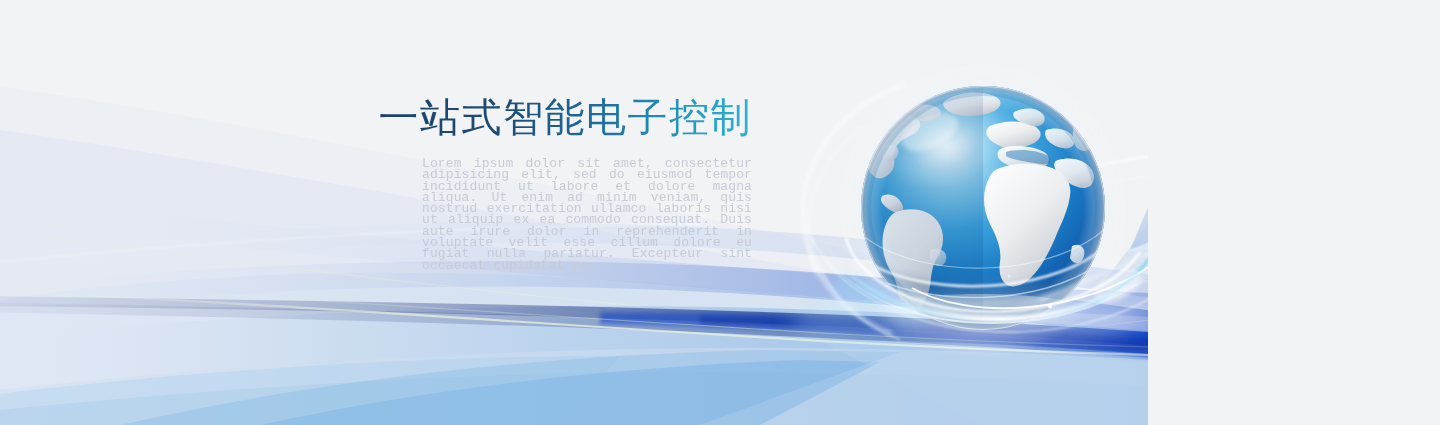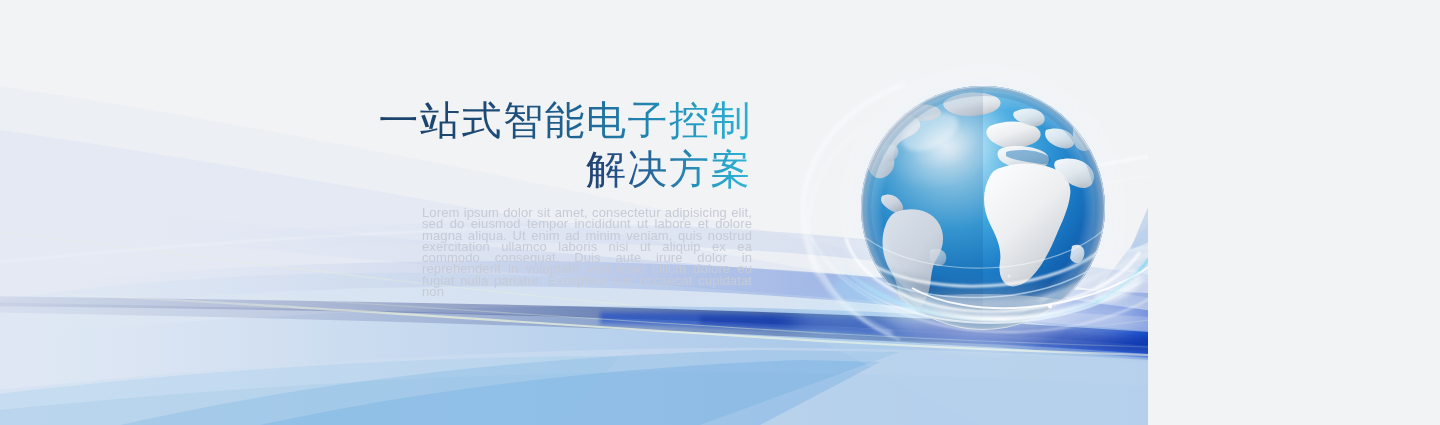--- a/index.html
+++ b/index.html
@@ -6,21 +6,21 @@
     margin: 0;
     padding: 0;
     background: #f2f3f5;
   }
   .banner {
     position: relative;
     width: 1148px;
     height: 425px;
     overflow: hidden;
     background: #f2f3f5;
-    font-family: Liberation Sans, sans-serif;
+    font-family: Liberation Mono, monospace;
   }
   .bg-layer {
     position: absolute;
     inset: 0;
     width: 1440px;
     height: 425px;
   }
   .content {
     position: absolute;
     left: 0;
@@ -392,19 +392,18 @@
       </g>
 
       <rect x="1150" y="0" width="290" height="120" fill="#f4f5f7" opacity="0.6"></rect>
     </g>
   </svg>
 
   <div class="content">
     <div class="text-block">
       <h1 class="headline">
         <span class="headline-line-1">一站式智能电子控制</span><br>
-        <span class="headline-line-2">解决方案</span>
       </h1>
       <p class="body-text">Lorem ipsum dolor sit amet, consectetur adipisicing elit, sed do eiusmod tempor incididunt ut labore et dolore magna aliqua. Ut enim ad minim veniam, quis nostrud exercitation ullamco laboris nisi ut aliquip ex ea commodo consequat. Duis aute irure dolor in reprehenderit in voluptate velit esse cillum dolore eu fugiat nulla pariatur. Excepteur sint occaecat cupidatat non</p>
     </div>
   </div>
 
 </div>
 
 </body></html>

